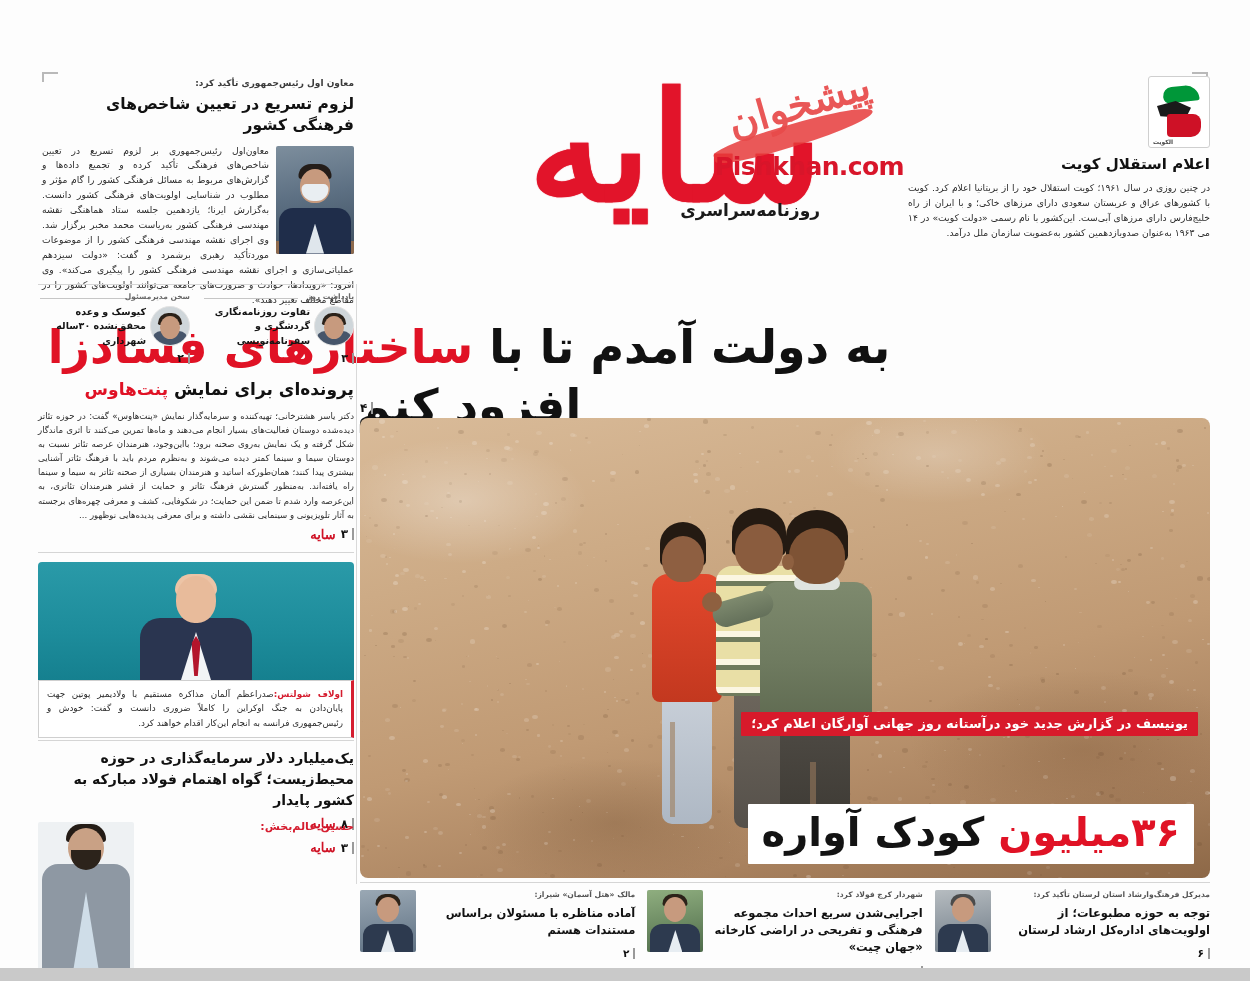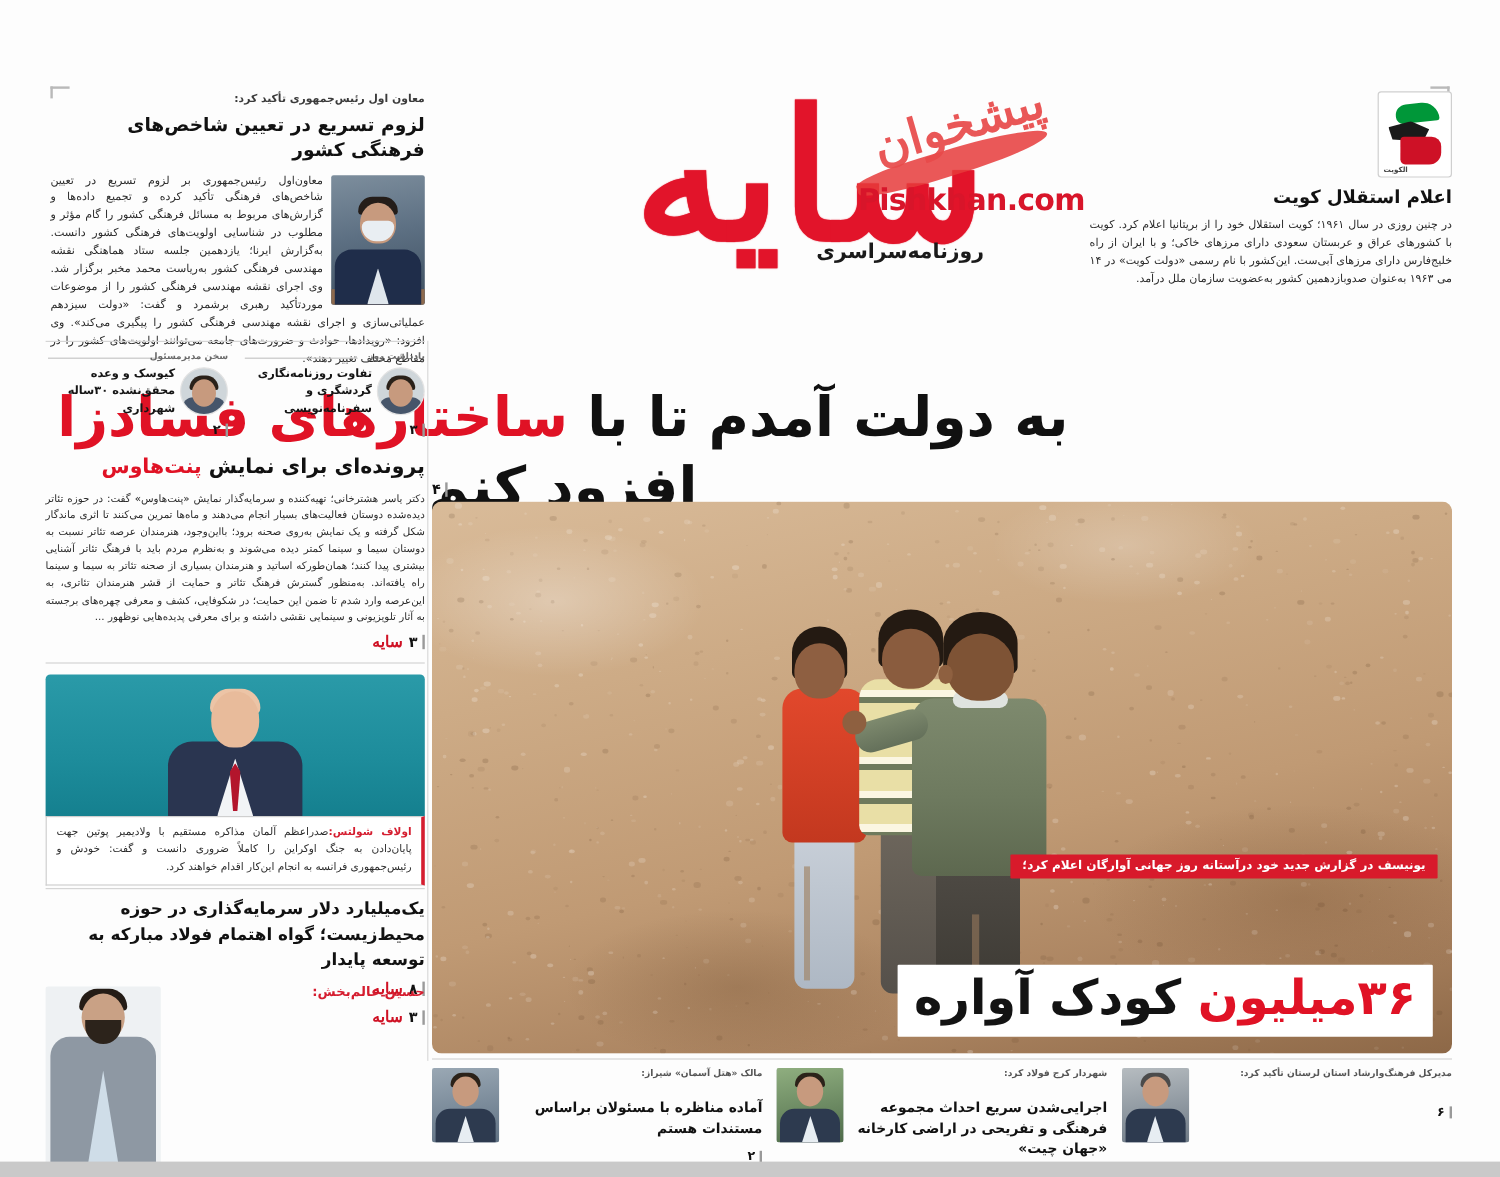--- a/index.html
+++ b/index.html
@@ -301,21 +301,21 @@
   .kid-green .hand { position: absolute; left: -58px; top: 92px; width: 20px; height: 20px;
     border-radius: 50%; background: #8e6040; }
   .kid-green .legs { position: absolute; left: 20px; top: 222px; width: 70px; height: 124px;
     background: linear-gradient(180deg,#4e4a44,#3a3731); border-radius: 8px 8px 10px 10px; }
   .kid-green .gap2 { position: absolute; left: 50px; top: 262px; width: 6px; height: 82px;
     background: rgba(150,120,92,.6); }
 
   
   .ov-kicker {
     position: absolute; right: 12px; top: 294px; background: #d81a2b; color: #fff;
-    font-size: 10px; font-weight: bold; padding: 4px 10px 5px; white-space: nowrap;
+    font-size: 13px; font-weight: bold; padding: 4px 10px 5px; white-space: nowrap;
     border-radius: 1px;
   }
   .ov-line {
     position: absolute; right: 16px; background: #fff; color: #131313;
     font-weight: bold; line-height: 1.12; padding: 6px 14px 9px;
     white-space: nowrap; border-radius: 1px;
   }
   .ov-1 { top: 322px; font-size: 40px; }
   .ov-2 { top: 386px; font-size: 40px; }
   .ov-2 .red { color: #e01225; }
@@ -333,21 +333,21 @@
   .bs-thumb .t-bg { position: absolute; inset: 0; }
   .bs-thumb .t-head { position: absolute; left: 50%; top: 12%; transform: translateX(-50%);
     width: 22px; height: 25px; border-radius: 50%; background: #c79a7e; }
   .bs-thumb .t-hair { position: absolute; left: 50%; top: 6%; transform: translateX(-50%);
     width: 25px; height: 12px; border-radius: 13px 13px 3px 3px; background: #2b2219; }
   .bs-thumb .t-suit { position: absolute; left: 50%; bottom: 0; transform: translateX(-50%);
     width: 50px; height: 28px; border-radius: 12px 12px 0 0; background: #2d3a4f; }
   .bs-thumb .t-shirt { position: absolute; left: 50%; bottom: 0; transform: translateX(-50%);
     width: 14px; height: 22px; background: #e7edf2; clip-path: polygon(50% 0,100% 100%,0 100%); }
   .bs-body { flex: 1; }
-  .bs-body .kicker { font-size: 7.6px; color: #555; margin-bottom: 15px; }
+  .bs-body .kicker { font-size: 7.6px; color: #555; margin-bottom: 5px; }
   .bs-body .hl { font-size: 11.5px; line-height: 1.5; }
   .bs-body .pg { margin-top: 3px; }
   .bs-body .pg .pagenum { font-size: 10.5px; }
 
   .footer-bar { position: absolute; left: 0; bottom: 0; width: 1250px; height: 13px;
     background: #c9c9c9; }
   .divider-h { position: absolute; background: #d5d5d5; height: 1px; }
   .divider-v { position: absolute; background: #d9d9d9; width: 1px; }
 </style>
 </head>
@@ -447,21 +447,21 @@
       <div class="s-tie"></div>
       <div class="s-bald"></div>
       <div class="s-head"></div>
     </div>
     <div class="scholz-cap"><span class="nm">اولاف شولتس:</span><span>صدراعظم آلمان مذاکره مستقیم با ولادیمیر پوتین جهت پایان‌دادن به جنگ اوکراین را کاملاً ضروری دانست و گفت: خودش و رئیس‌جمهوری فرانسه به انجام این‌کار اقدام خواهند کرد.</span></div>
   </div>
 
   <div class="divider-h" style="left:38px;top:740px;width:316px;"></div>
 
   <div class="lc lc-steel rtl">
-    <div class="hl">یک‌میلیارد دلار سرمایه‌گذاری در حوزه محیط‌زیست؛ گواه اهتمام فولاد مبارکه به توسعه پایدار</div>
+    <div class="hl">یک‌میلیارد دلار سرمایه‌گذاری در حوزه محیط‌زیست؛ گواه اهتمام فولاد مبارکه به کشور پایدار</div>
     <div class="lc-foot">
       <span class="pagenum">۸</span>
       <span class="sayeh-mark">سایه</span>
     </div>
   </div>
 
   <div class="lc lc-edu rtl">
     <div class="edu-photo">
       <div class="e-suit"></div>
       <div class="e-shirt"></div>
@@ -1460,20 +1460,21 @@
     <div class="bs-item rtl">
       <div class="bs-thumb">
         <div class="t-bg" style="background:linear-gradient(170deg,#b6bcc0,#6e7a86);"></div>
         <div class="t-suit"></div>
           <div class="t-shirt"></div>
         <div class="t-hair" style="background:#4b4b4b;"></div>
           <div class="t-head"></div>
       </div>
       <div class="bs-body">
         <div class="kicker">مدیرکل فرهنگ‌وارشاد استان لرستان تأکید کرد:</div>
+        <div class="hl">توجه به حوزه مطبوعات؛ از اولویت‌های اداره‌کل ارشاد لرستان</div>
         <div class="pg">
           <span class="pagenum">۶</span>
         </div>
       </div>
     </div>
   </div>
 
   <div class="footer-bar"></div>
 </div>
 

